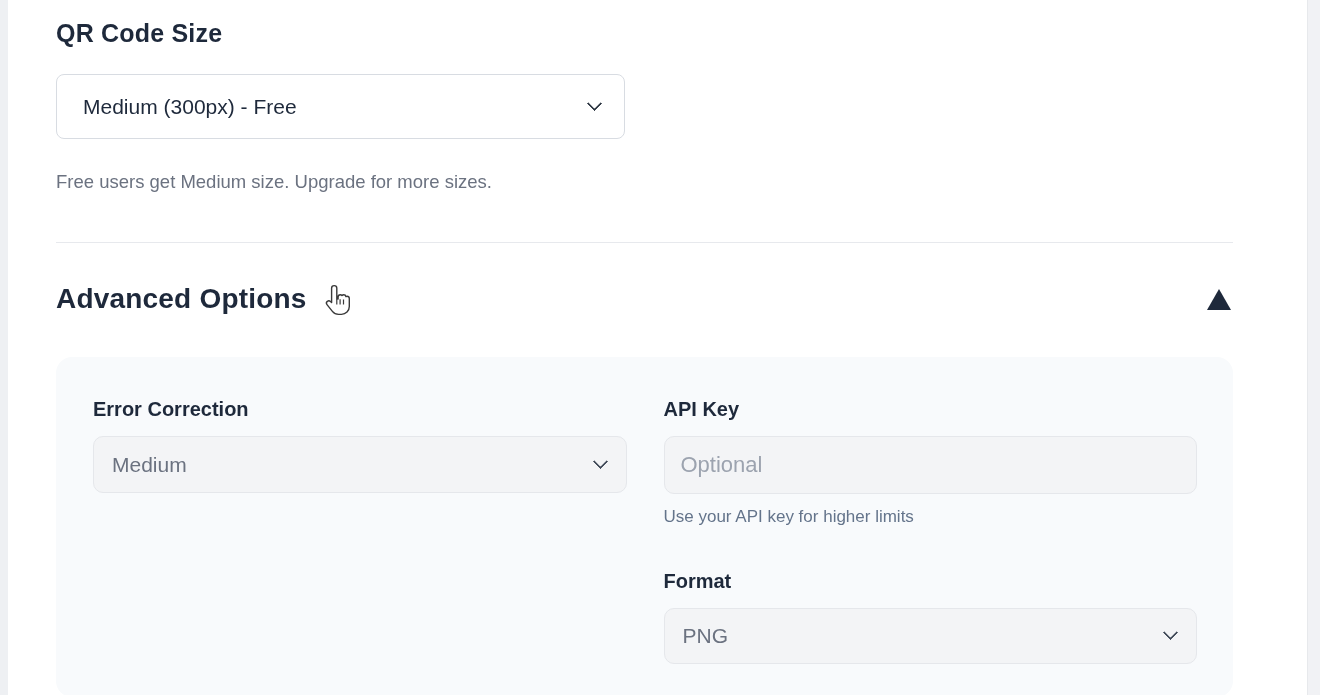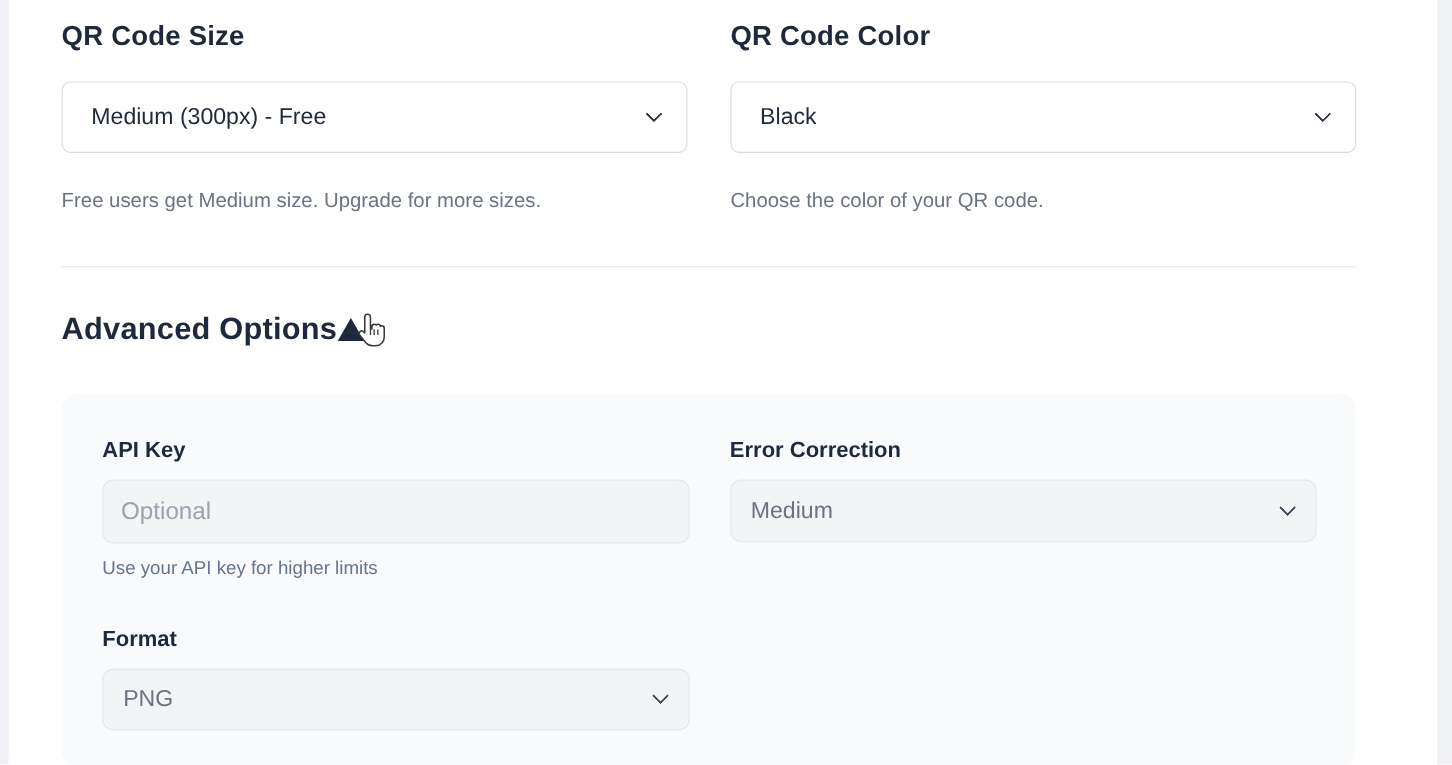--- a/index.html
+++ b/index.html
@@ -43,21 +43,21 @@
     transform: rotate(45deg); border-radius: 1px;
   }
   .help-text {
     margin-top: 31px; font-size: 18.5px; line-height: 23px; color: #6b7280;
   }
   
   .divider { margin-top: 49px; height: 0; border-top: 1px solid #e7e9ed; }
   
   .adv-header {
     margin-top: 38px; height: 36px;
-    display: flex; align-items: center; justify-content: flex-start;
+    display: flex; align-items: center; justify-content: space-between;
     cursor: pointer;
   }
   .adv-title {
     font-size: 28px; font-weight: 700; color: #1e293b; line-height: 36px;
     letter-spacing: 0.2px;
   }
   .caret-up {
     width: 0; height: 0; margin-right: 2px;
     border-left: 12px solid transparent; border-right: 12px solid transparent;
     border-bottom: 21px solid #1e293b;
@@ -104,54 +104,46 @@
 
   <div class="grid-2">
     <div>
       <div class="section-heading">QR Code Size</div>
       <div class="select-box">
         <span class="select-value">Medium (300px) - Free</span>
         <span class="chev"></span>
       </div>
       <div class="help-text">Free users get Medium size. Upgrade for more sizes.</div>
     </div>
-    <div>
-      <div class="section-heading">QR Code Color</div>
-      <div class="select-box">
-        <span class="select-value">Black</span>
-        <span class="chev"></span>
-      </div>
-      <div class="help-text">Choose the color of your QR code.</div>
-    </div>
   </div>
 
   <div class="divider"></div>
 
   <div class="adv-header">
     <div class="adv-title">Advanced Options</div>
     <div class="caret-up"></div>
   </div>
 
   <div class="panel">
     <div class="panel-grid">
       <div>
+        <div class="field-label">Error Correction</div>
+        <div class="panel-select">
+          <span class="select-value">Medium</span>
+          <span class="chev"></span>
+        </div>
+      </div>
+      <div>
         <div class="field-label">API Key</div>
         <input class="text-input" type="text" placeholder="Optional" style="">
         <div class="panel-help">Use your API key for higher limits</div>
 
         <div class="field-label format-label">Format</div>
         <div class="panel-select format-select">
           <span class="select-value">PNG</span>
-          <span class="chev"></span>
-        </div>
-      </div>
-      <div>
-        <div class="field-label">Error Correction</div>
-        <div class="panel-select">
-          <span class="select-value">Medium</span>
           <span class="chev"></span>
         </div>
       </div>
     </div>
   </div>
 
 </div>
 
 <svg class="cursor" viewBox="0 0 32 38">
   <path d="M11.2 2.6c1.5 0 2.6 1.2 2.6 2.6v10.6l1.3.2v-2.1c0-1.2 1-2.2 2.2-2.2.7 0 1.3.3 1.7.8.4-.5 1-.8 1.7-.8 1.1 0 2 .8 2.2 1.9.3-.2.8-.4 1.2-.4 1.2 0 2.2 1 2.2 2.2v8.2c0 4.3-3.5 7.8-7.8 7.8h-2.9c-2.4 0-4.7-1.1-6.2-3l-5.4-6.8c-.8-1-.7-2.4.3-3.2.9-.8 2.3-.7 3.2.1l1.1 1.1V5.2c0-1.4 1.1-2.6 2.6-2.6z" fill="#ffffff" stroke="#3a3a3a" stroke-width="1.4" stroke-linejoin="round"></path>

